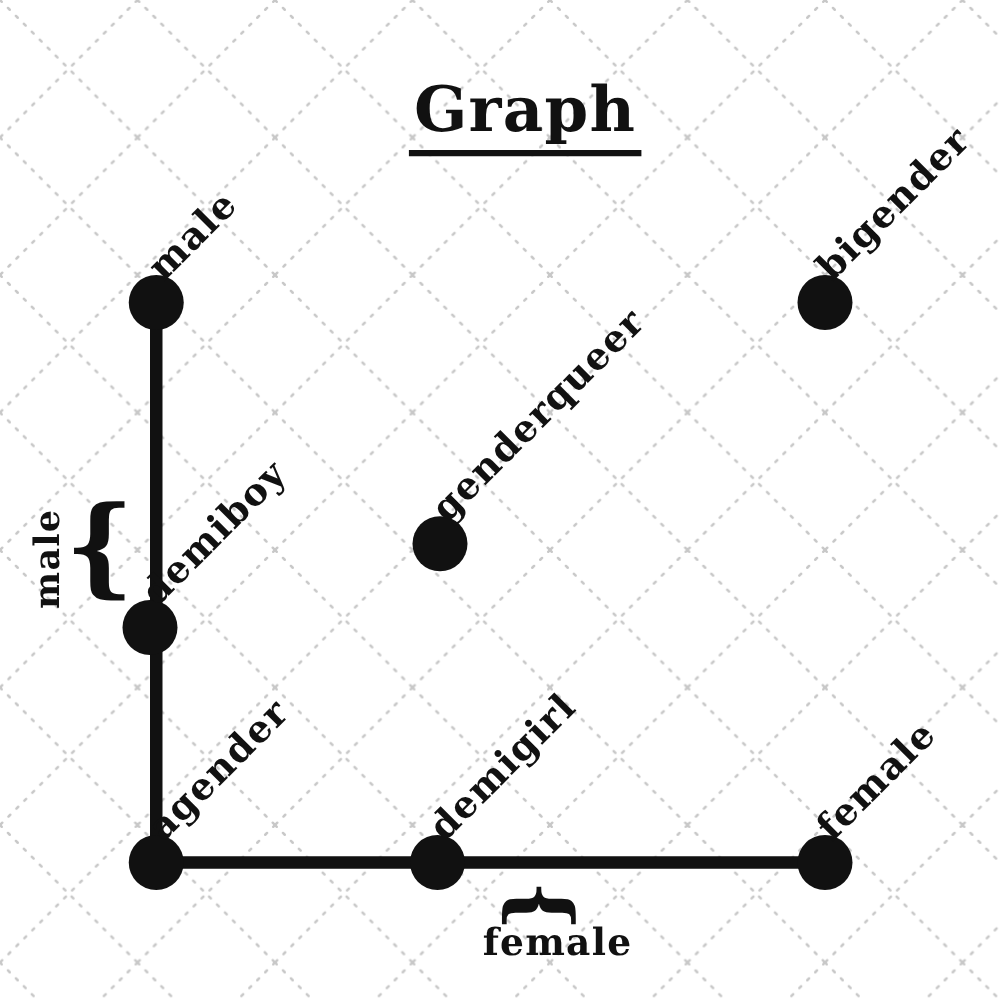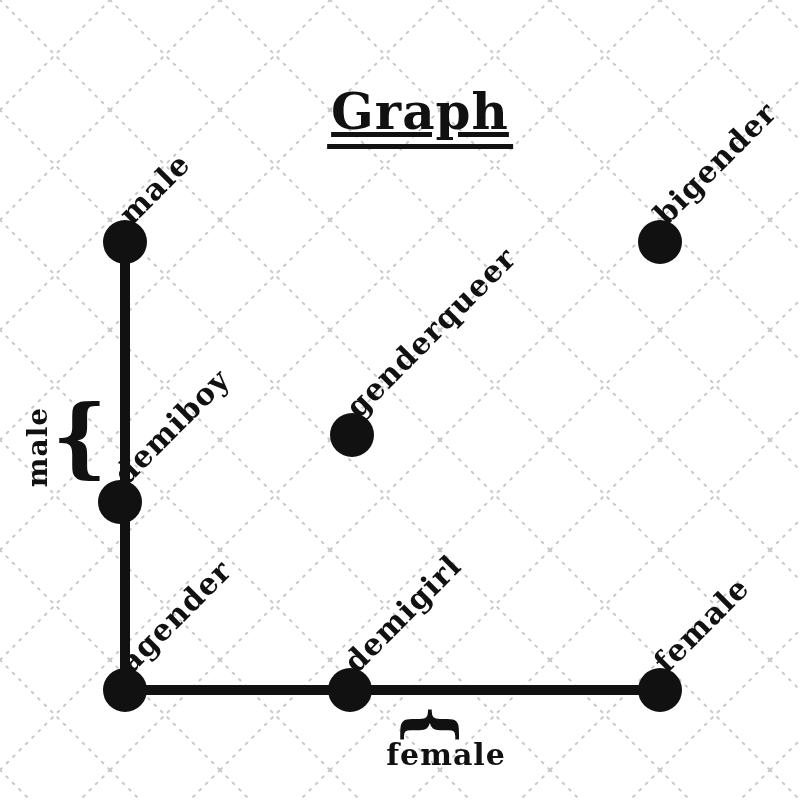--- a/index.html
+++ b/index.html
@@ -16,30 +16,29 @@
     background: #ffffff;
     overflow: hidden;
   }
   .grid-svg, .edges-svg {
     position: absolute;
     left: 0; top: 0;
     width: 800px; height: 800px;
   }
   .title {
     position: absolute;
-    top: 82px;
+    top: 58px;
     left: 420px;
     transform: translateX(-50%);
     font-size: 50px;
     font-weight: bold;
     letter-spacing: 1px;
     border-bottom: 5px solid var(--ink, #111);
     padding: 0 4px 3px 4px;
     white-space: nowrap;
-    text-decoration: underline;
   }
   .node-dot {
     position: absolute;
     width: 44px;
     height: 44px;
     border-radius: 50%;
     background: var(--ink, #111);
   }
   .node-label {
     position: absolute;

